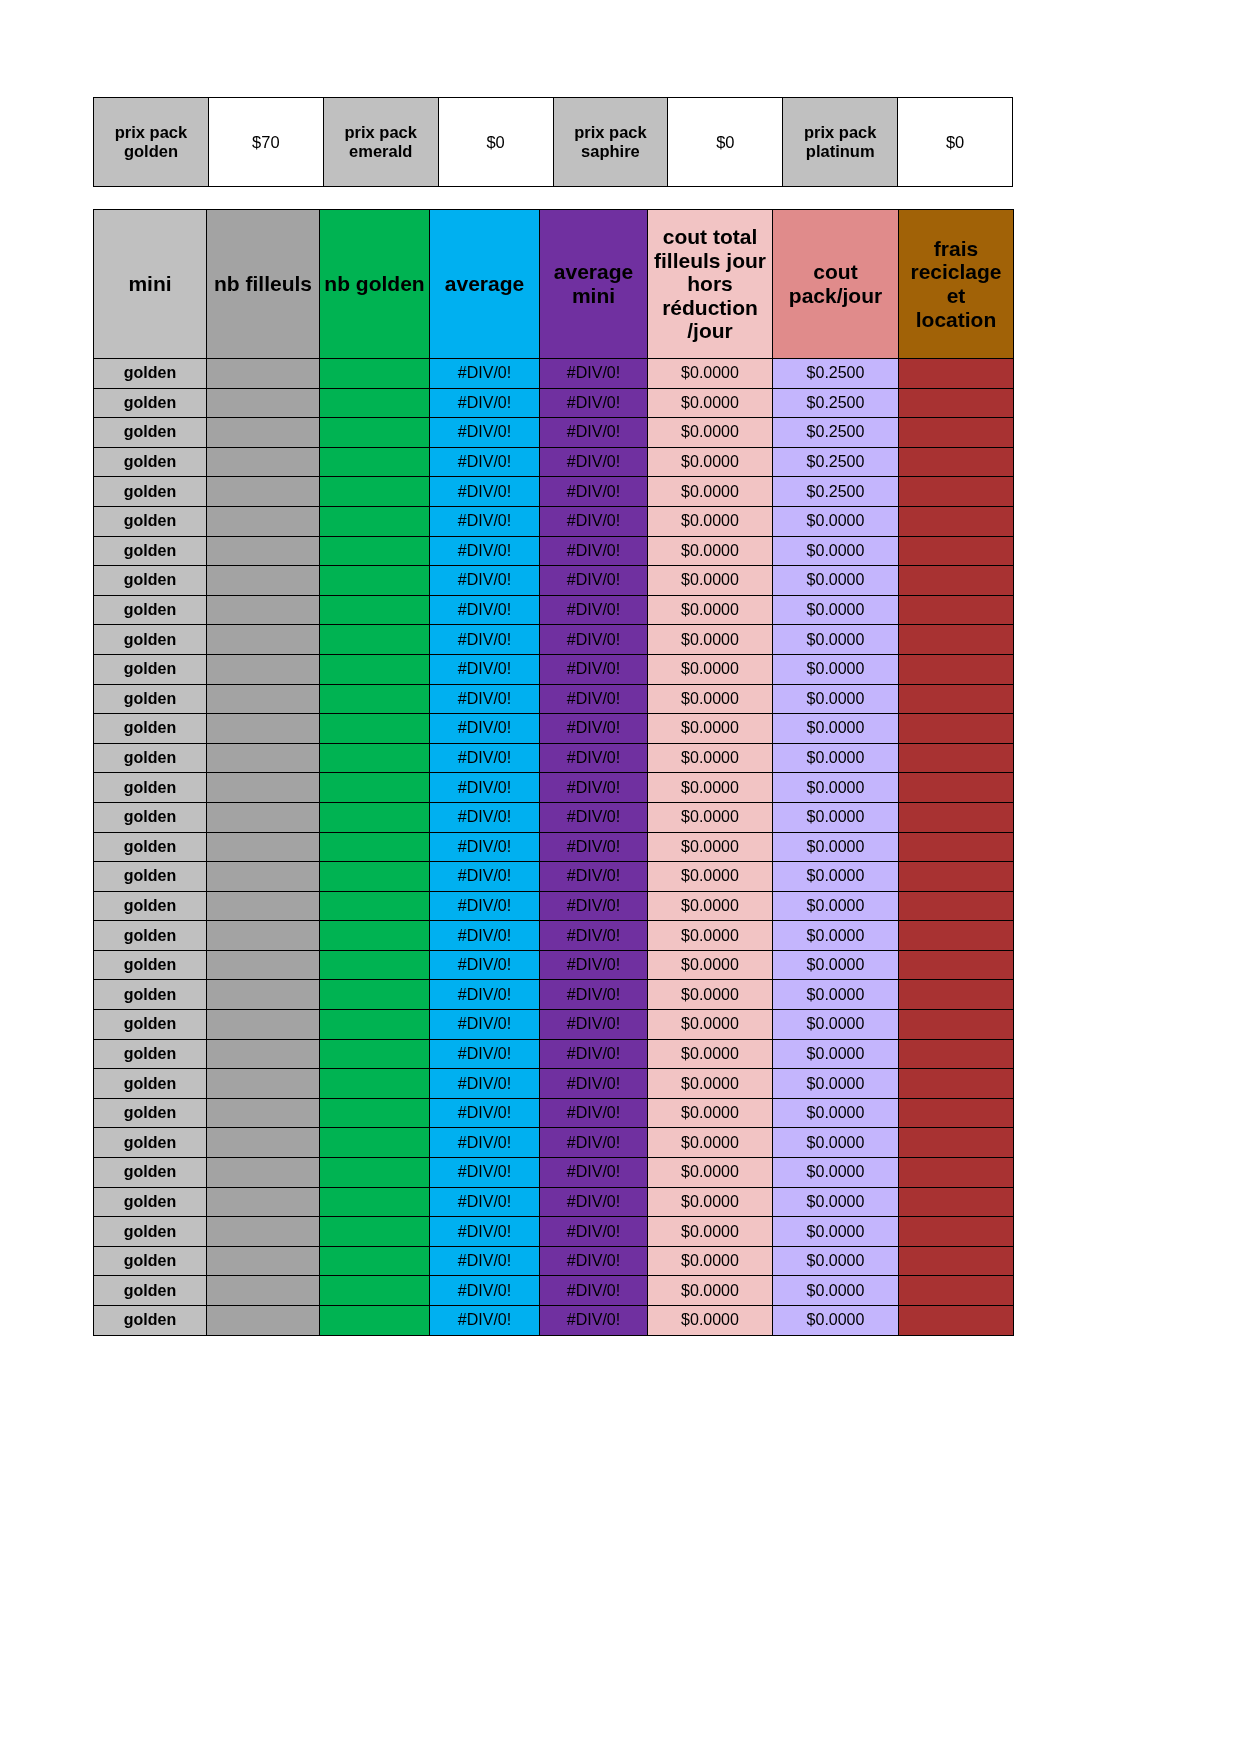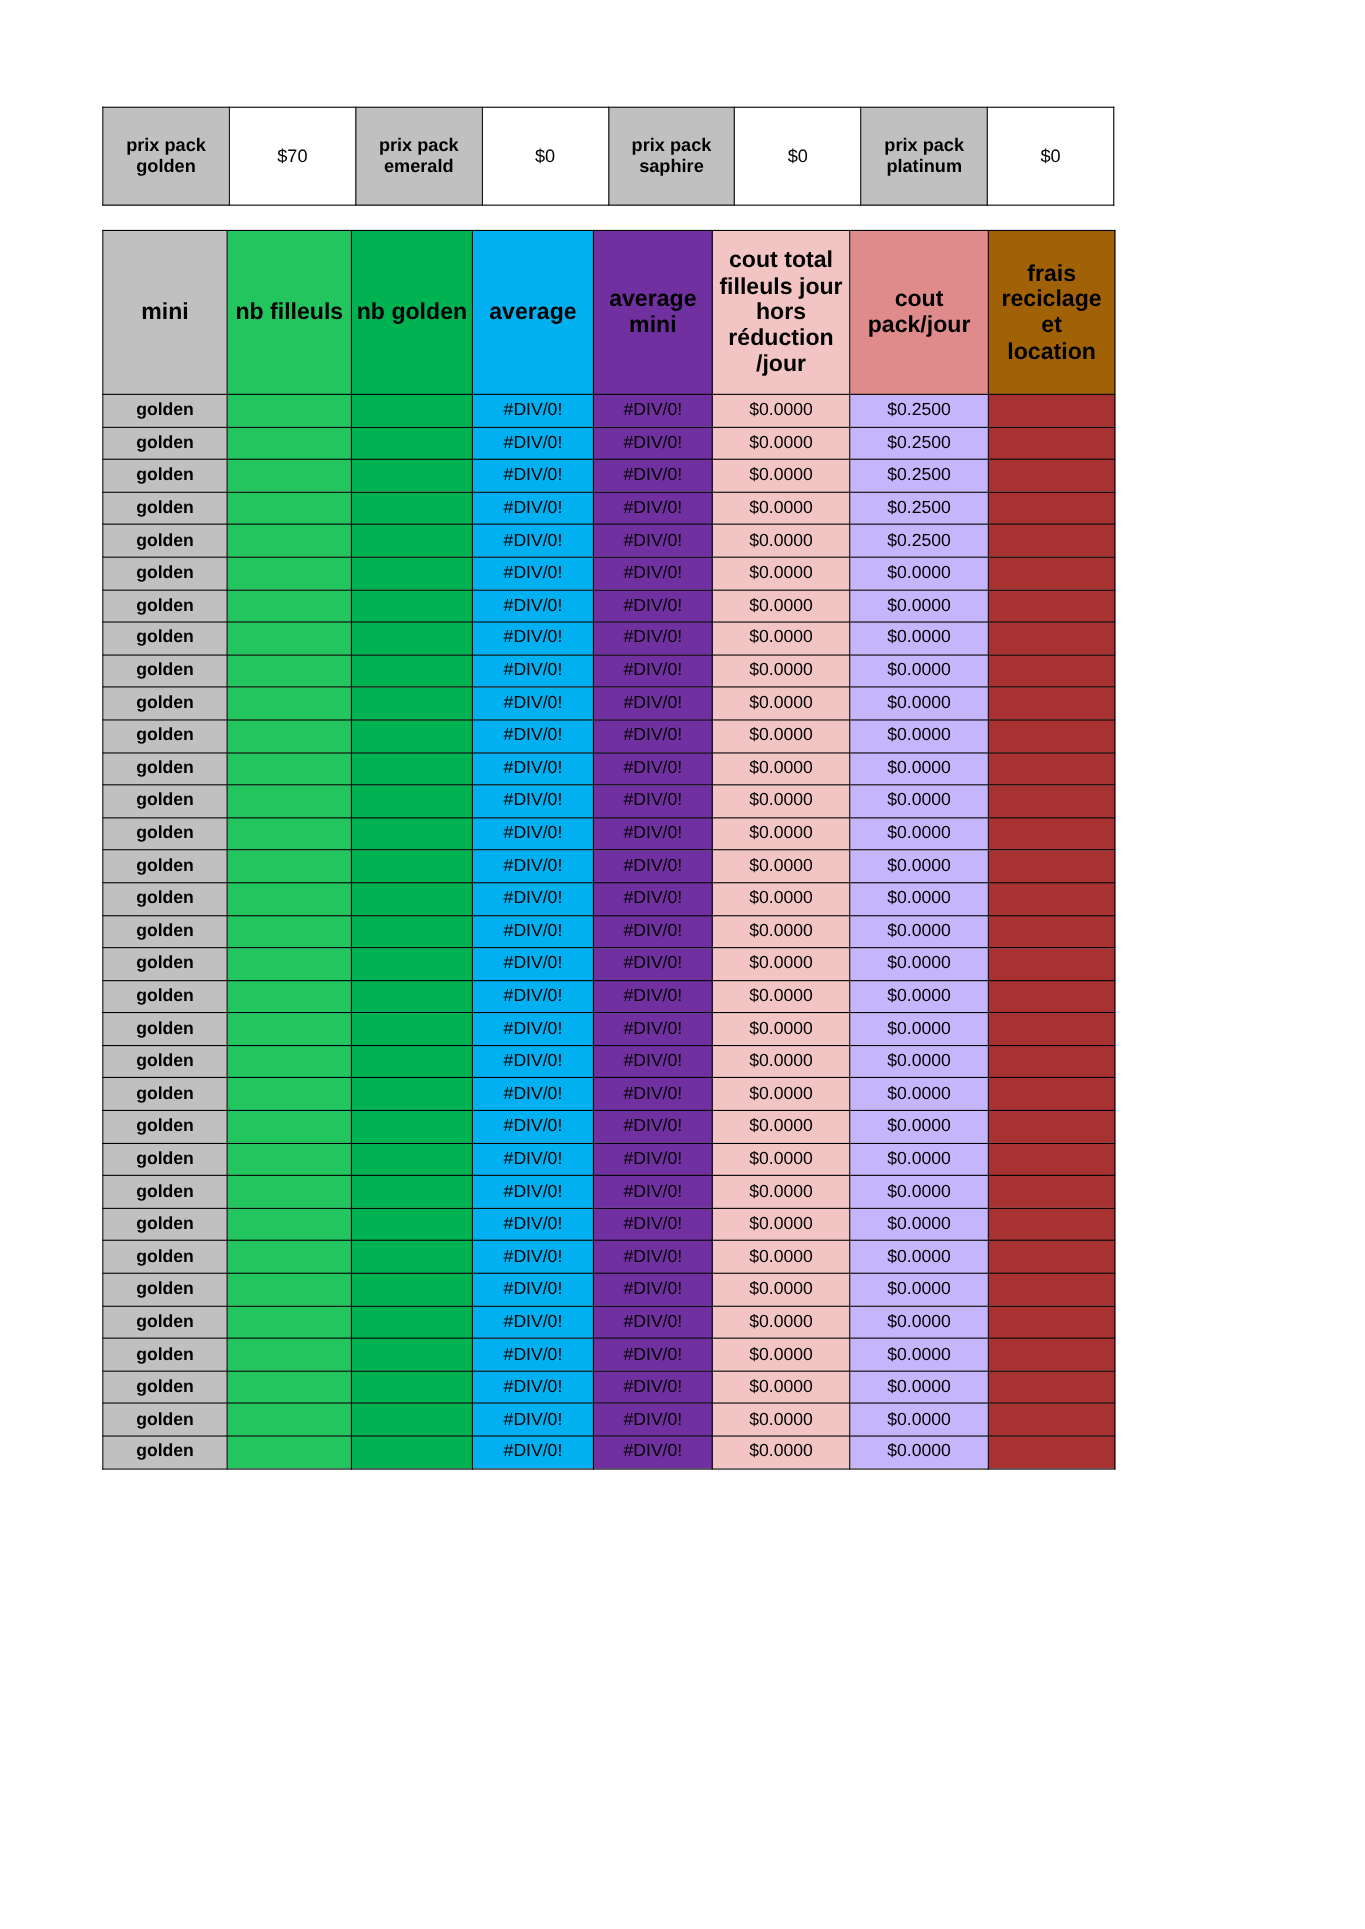--- a/index.html
+++ b/index.html
@@ -68,21 +68,21 @@
     font-size: 21px;
     font-weight: bold;
     line-height: 1.12;
   }
   table.grid tbody td {
     height: 28.6px;
     font-size: 16px;
     line-height: 1;
   }
   td.c-grade, th.c-grade { background: #c0c0c0; font-weight: bold; }
-  td.c-fill,  th.c-fill  { background: #22c55e; margin-left: 32px; }
+  td.c-fill,  th.c-fill  { background: #a3a3a3; margin-left: 32px; }
   td.c-click, th.c-click { background: #00b352; }
   td.c-avg,   th.c-avg   { background: #00b0f0; }
   td.c-avgm,  th.c-avgm  { background: #7030a0; }
   td.c-ctot,  th.c-ctot  { background: #f2c4c4; }
   td.c-cpack, th.c-cpack { background: #c4b5fd; }
   td.c-frais, th.c-frais { background: #a83232; }
 
   th.c-ctot { background: #f2c4c4; }
   th.c-cpack { background: #e08b8b; margin-top: 28px; }
   th.c-frais { background: #a16207; }

